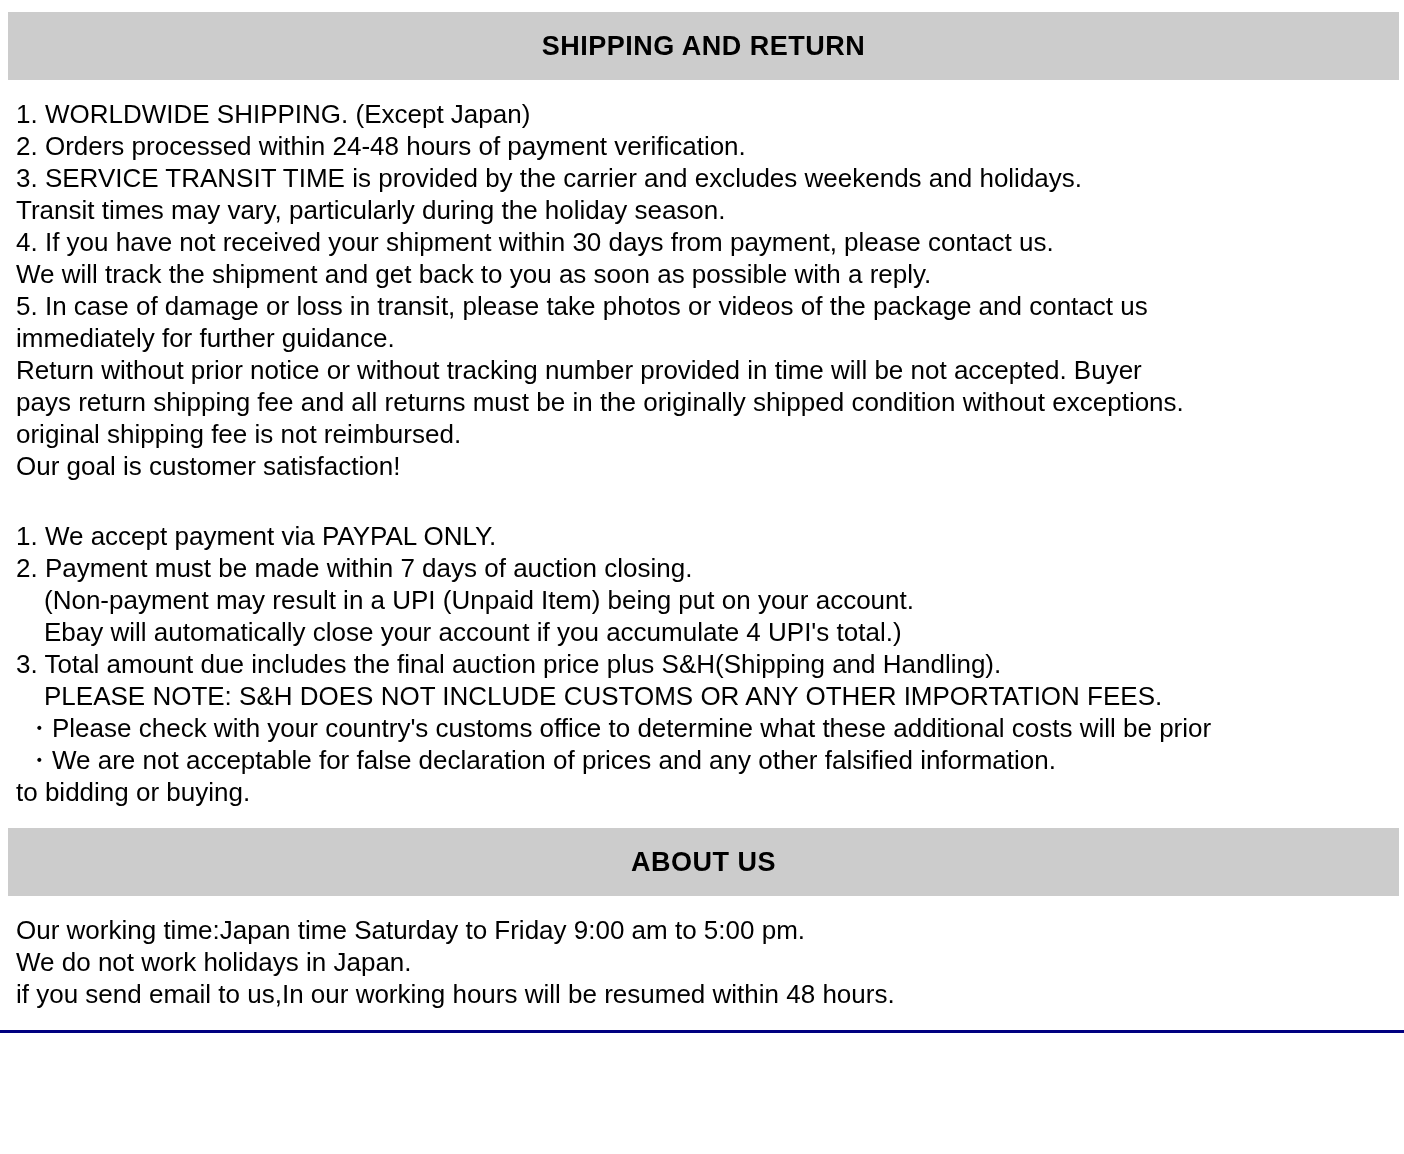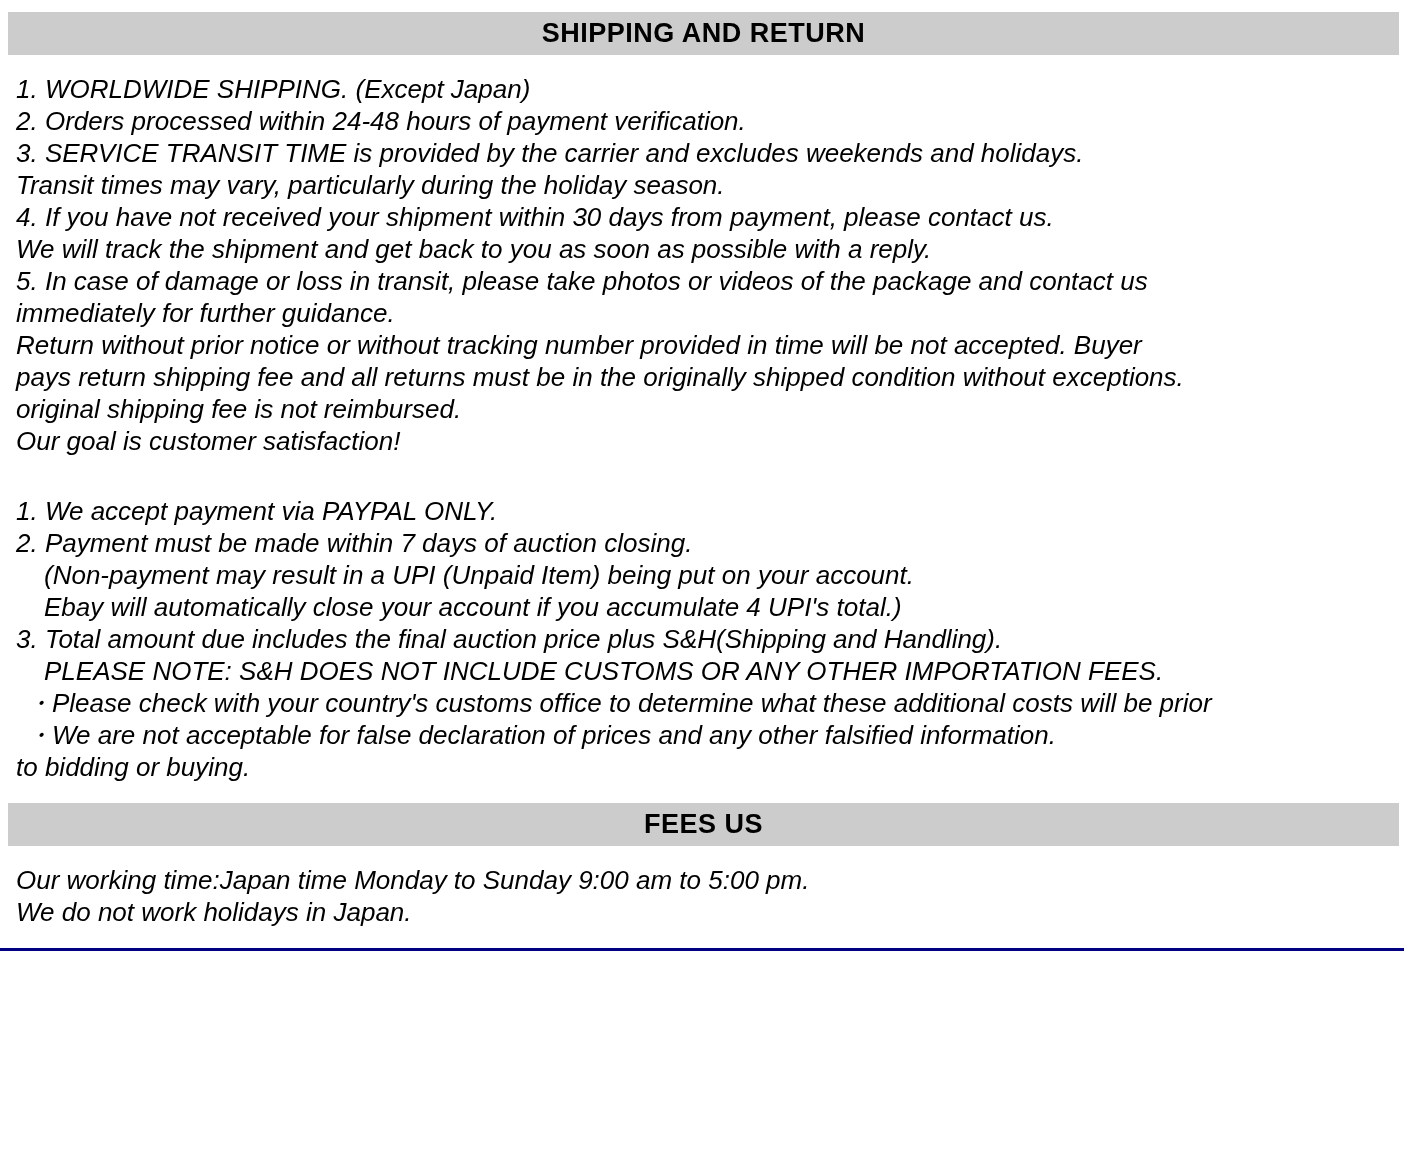--- a/index.html
+++ b/index.html
@@ -12,39 +12,38 @@
   .page {
     width: 1404px;
     height: 1154px;
     box-sizing: border-box;
     padding-top: 12px;
     overflow: hidden;
     background: #ffffff;
   }
   .section-header {
     margin: 0 5px 0 8px;
-    height: 43px;
+    height: 68px;
     background: var(--header-bg, #cccccc);
     display: flex;
     align-items: center;
     justify-content: center;
     font-size: 27px;
     font-weight: bold;
     letter-spacing: 0.5px;
     color: #000000;
   }
   .section-body {
     padding: 18px 10px 20px 16px;
     font-size: 26px;
     line-height: 32px;
     color: #000000;
   }
   .line {
     white-space: nowrap;
-    font-style: italic;
   }
   .line.ind {
     padding-left: 28px;
   }
   .line.blt {
     padding-left: 10px;
   }
   .bottom-divider {
     border-top: 3px solid var(--divider-color, #000080);
     margin: 0;
@@ -82,22 +81,23 @@
       <div class="line ind">Ebay will automatically close your account if you accumulate 4 UPI's total.)</div>
       <div class="line">3. Total amount due includes the final auction price plus S&amp;H(Shipping and Handling).</div>
       <div class="line ind">PLEASE NOTE: S&amp;H DOES NOT INCLUDE CUSTOMS OR ANY OTHER IMPORTATION FEES.</div>
       <div class="line blt">・Please check with your country's customs office to determine what these additional costs will be prior</div>
       <div class="line blt">・We are not acceptable for false declaration of prices and any other falsified information.</div>
       <div class="line">to bidding or buying.</div>
     </div>
   </section>
 
   <section>
-    <div class="section-header">FEES US</div>
+    <div class="section-header">ABOUT US</div>
     <div class="section-body">
-      <div class="line">Our working time:Japan time Monday to Sunday 9:00 am to 5:00 pm.</div>
+      <div class="line">Our working time:Japan time Saturday to Friday 9:00 am to 5:00 pm.</div>
       <div class="line">We do not work holidays in Japan.</div>
+      <div class="line">if you send email to us,In our working hours will be resumed within 48 hours.</div>
     </div>
   </section>
 
   <div class="bottom-divider"></div>
 
 </div>
 
 </body></html>

